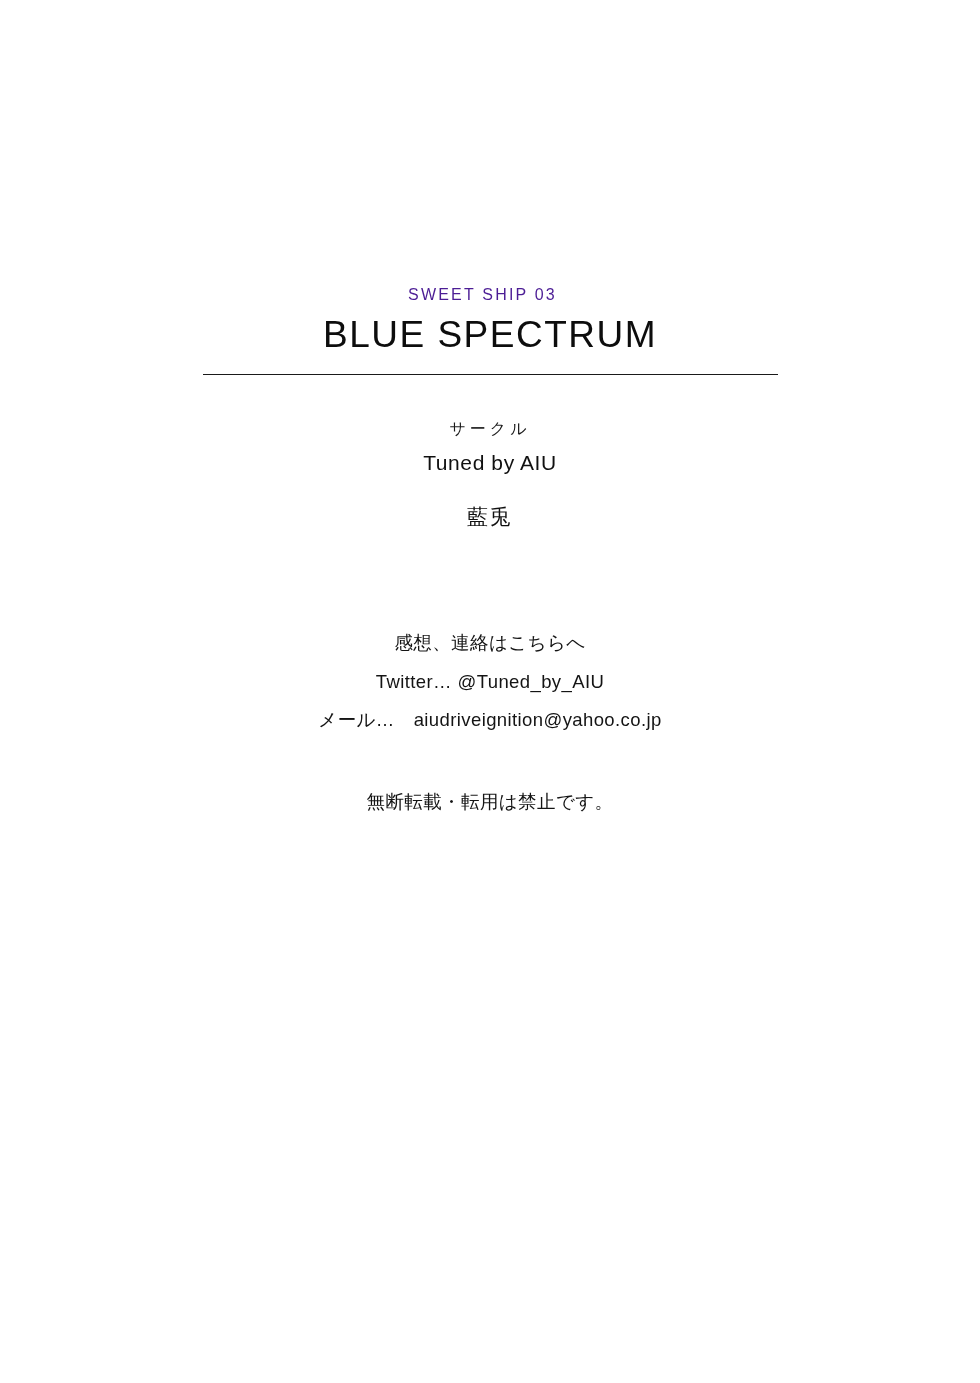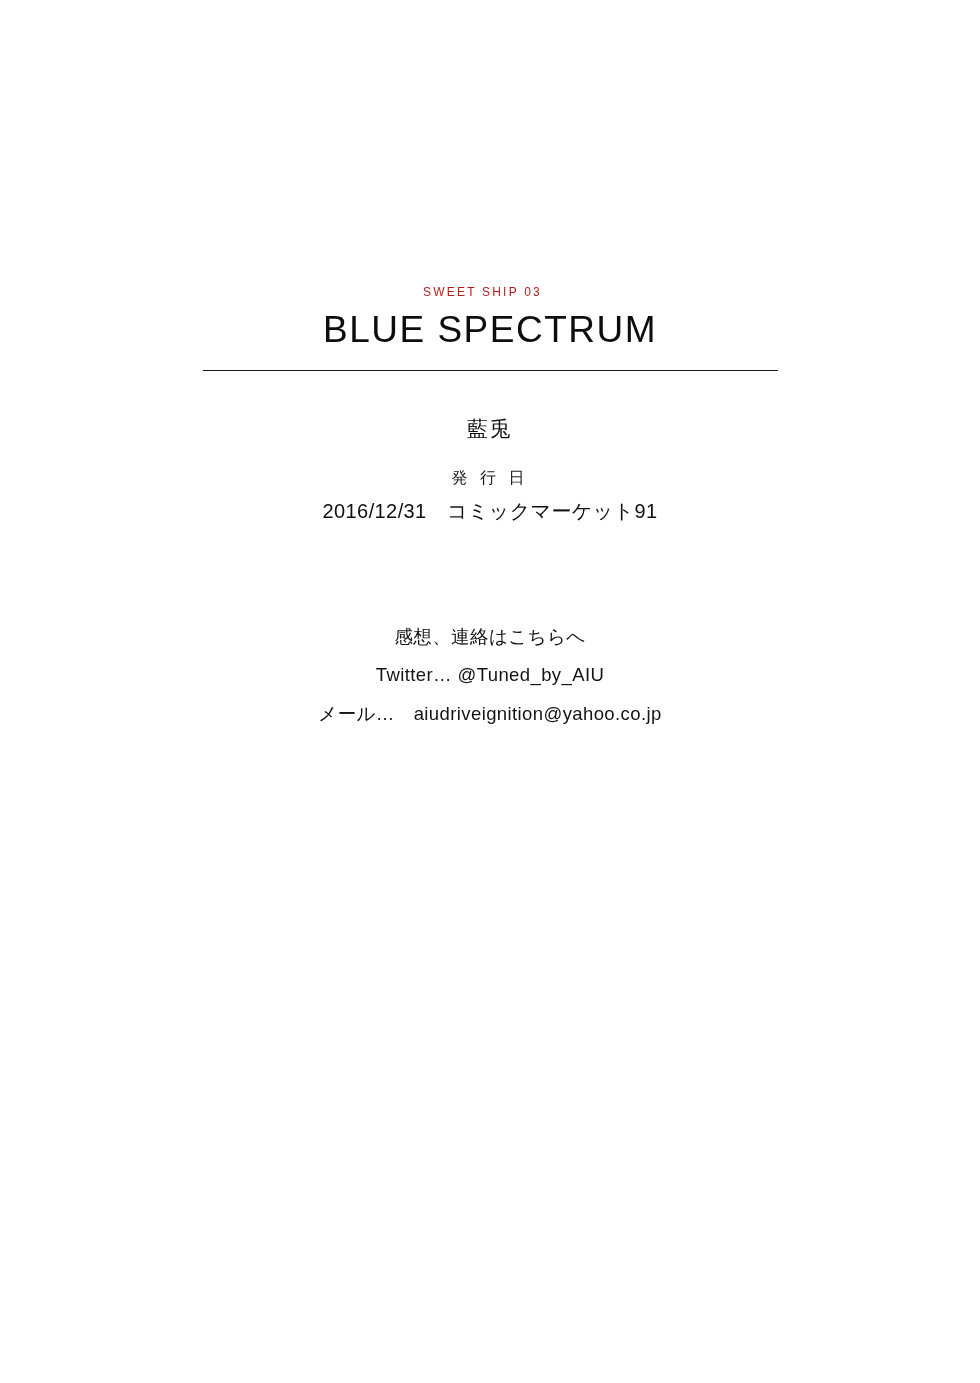--- a/index.html
+++ b/index.html
@@ -26,23 +26,23 @@
   
   .colophon {
     position: absolute;
     left: 0;
     right: 0;
     top: 285px;
     text-align: center;
   }
 
   .series-line {
-    font-size: 12px;
+    font-size: 16px;
     letter-spacing: 2.2px;
-    color: #b91c1c;
+    color: #4c1d95;
     font-weight: 400;
     margin: 0 15px 6px 0;
     line-height: 1.2;
   }
 
   .main-title {
     font-size: 37px;
     letter-spacing: 1.5px;
     color: #0d0d0d;
     font-weight: 400;
@@ -122,36 +122,37 @@
   <div class="colophon">
 
     <div class="series-line">SWEET SHIP 03</div>
 
     <div class="main-title">BLUE SPECTRUM</div>
 
     <div class="rule"></div>
 
     <div class="credits">
 
+      <div class="field">
+        <div class="field-label">サークル</div>
+        <div class="field-value">Tuned by AIU</div>
+      </div>
 
       <div class="field">
         <div class="field-value jp">藍兎</div>
       </div>
 
-      <div class="field">
-        <div class="field-label">発 行 日</div>
-        <div class="field-value date">2016/12/31　コミックマーケット91</div>
-      </div>
 
     </div>
 
     <div class="contact">
       <div class="contact-line">感想、連絡はこちらへ</div>
       <div class="contact-line">Twitter… @Tuned_by_AIU</div>
       <div class="contact-line">メール…　aiudriveignition@yahoo.co.jp</div>
     </div>
 
     <div class="notice">
+      <div class="notice-line">無断転載・転用は禁止です。</div>
     </div>
 
   </div>
 
 </div>
 
 </body></html>

